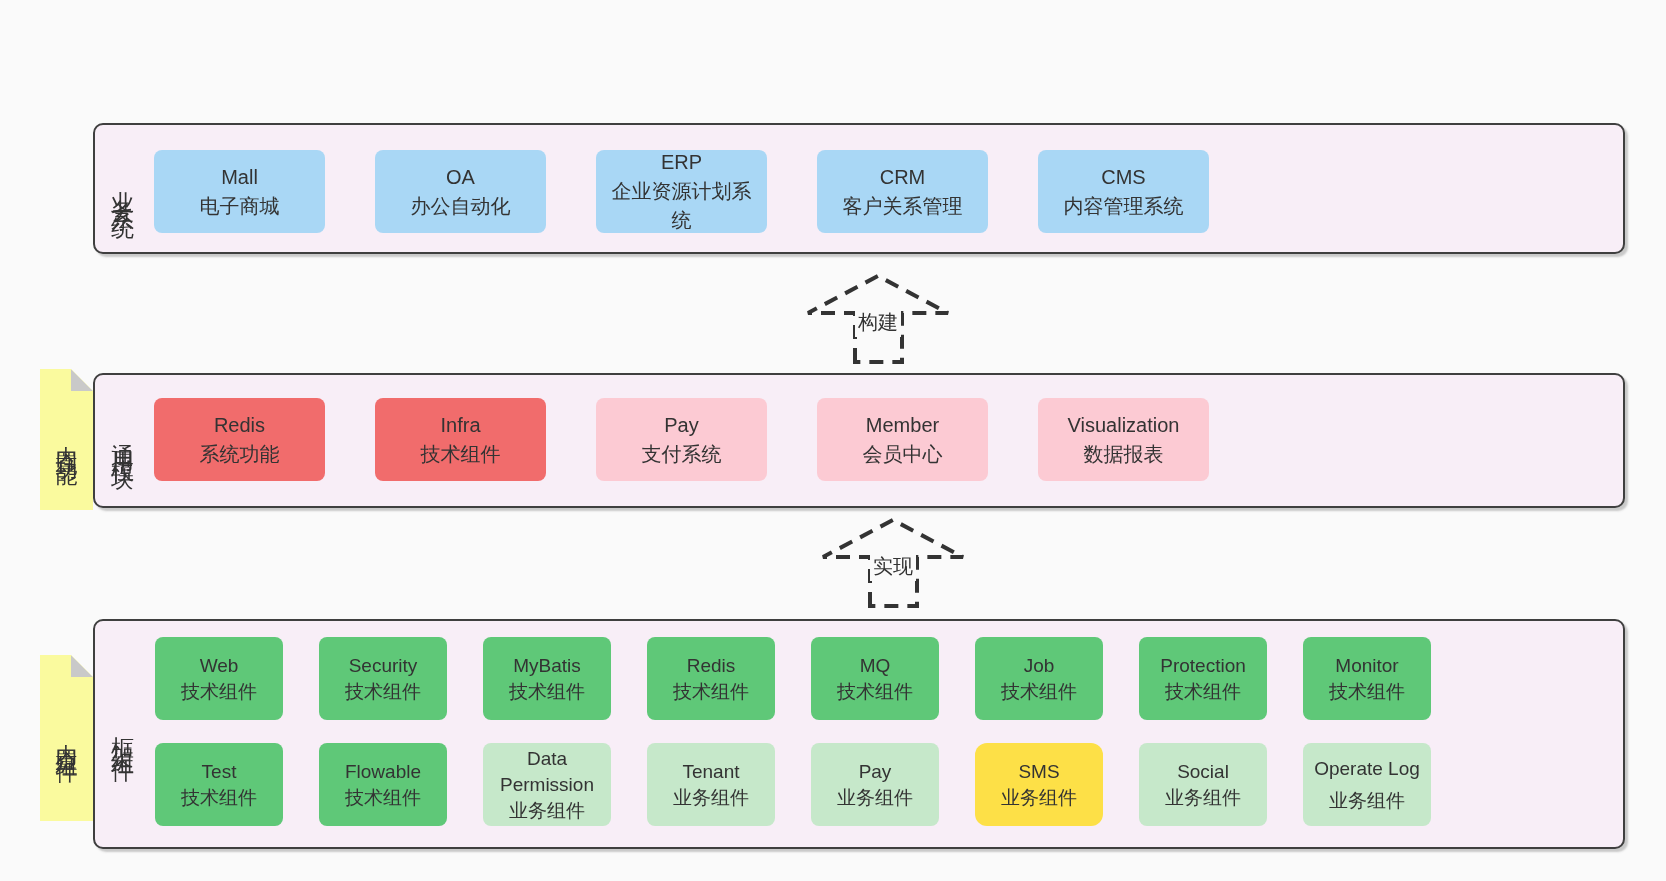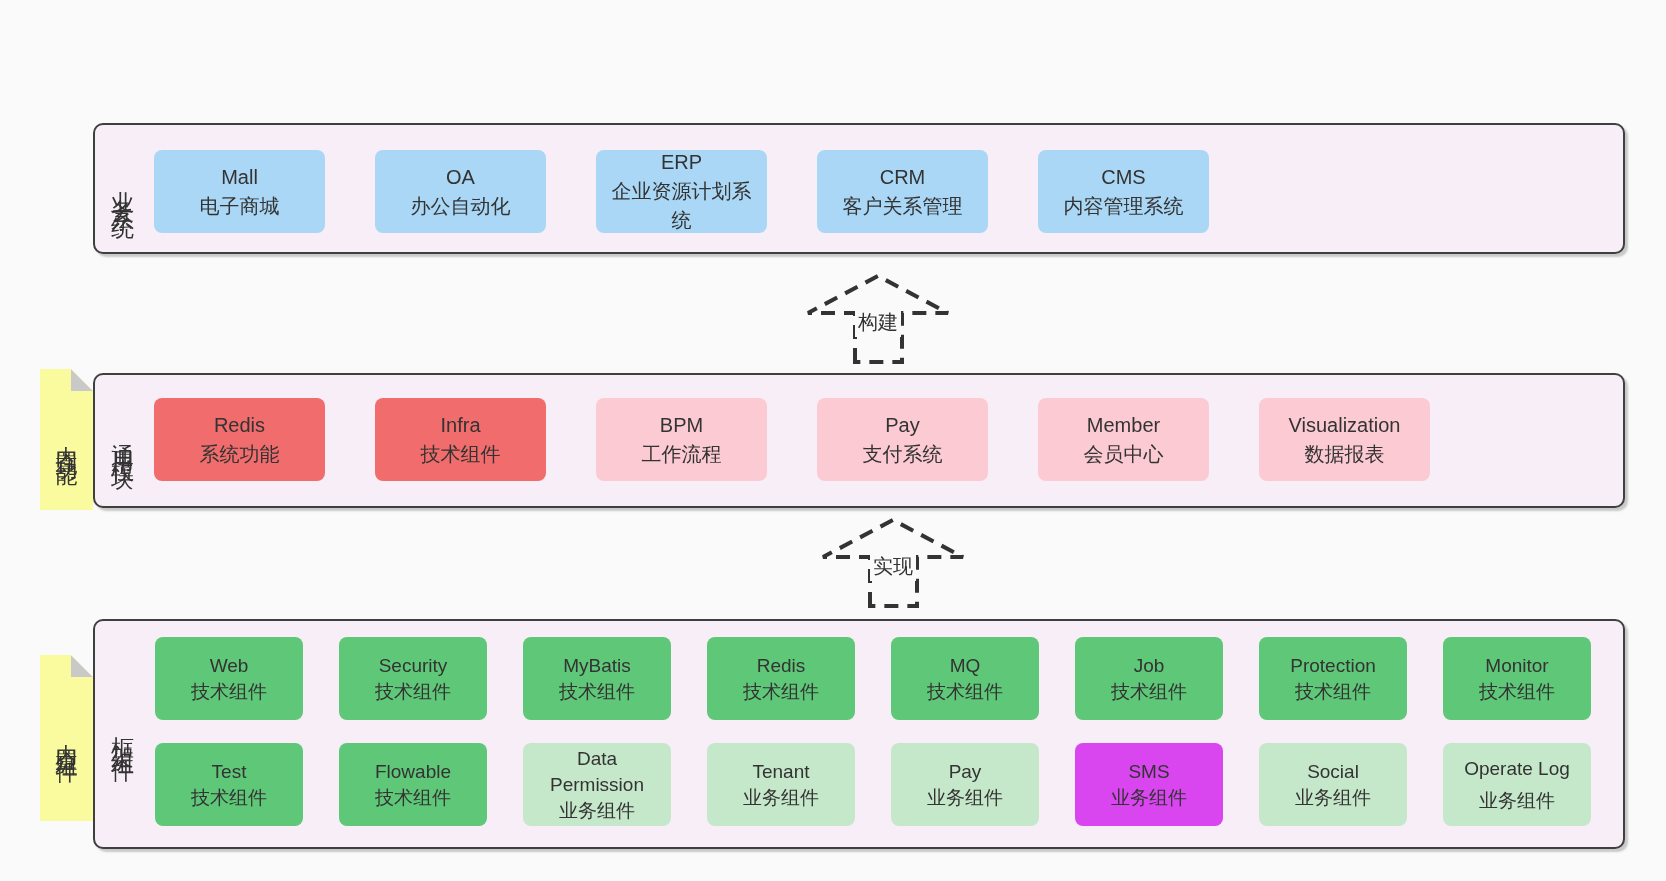--- a/index.html
+++ b/index.html
@@ -29,21 +29,21 @@
   .layer-1 .boxes-row{top:25px;}
   .layer-2 .boxes-row{top:23px;}
   .layer-3 .boxes-row.r0{top:16px;}
   .layer-3 .boxes-row.r1{top:122px;}
   .box{
     box-sizing:border-box;height:83px;border-radius:8px;
     display:flex;flex-direction:column;align-items:center;justify-content:center;
     text-align:center;padding:2px 8px;
   }
   .row-6 .box{width:171px;font-size:20px;line-height:29px;}
-  .row-8 .box{width:148px;font-size:19px;line-height:26px;align-items:center;}
+  .row-8 .box{width:128px;font-size:19px;line-height:26px;align-items:center;}
   
   .tab{
     position:absolute;left:40px;width:53px;background:#fafa9e;
     -webkit-clip-path:polygon(0 0,calc(100% - 22px) 0,100% 22px,100% 100%,0 100%);
     clip-path:polygon(0 0,calc(100% - 22px) 0,100% 22px,100% 100%,0 100%);
   }
   .tab-1{top:369px;height:141px;}
   .tab-2{top:655px;height:166px;}
   .tab-fold{
     position:absolute;top:0;right:0;width:22px;height:22px;background:#c9c9c9;
@@ -111,24 +111,20 @@
   <div class="boxes-row row-6">
       <div class="box" style="background: rgb(241, 108, 108);">
         <div class="box-title">Redis</div>
         <div class="box-sub">系统功能</div>
       </div>
       <div class="box" style="background: rgb(241, 108, 108);">
         <div class="box-title">Infra</div>
         <div class="box-sub">技术组件</div>
       </div>
       <div class="box" style="background: rgb(252, 202, 211);">
-        <div class="box-title">BPM</div>
-        <div class="box-sub">工作流程</div>
-      </div>
-      <div class="box" style="background: rgb(252, 202, 211);">
         <div class="box-title">Pay</div>
         <div class="box-sub">支付系统</div>
       </div>
       <div class="box" style="background: rgb(252, 202, 211);">
         <div class="box-title">Member</div>
         <div class="box-sub">会员中心</div>
       </div>
       <div class="box" style="background: rgb(252, 202, 211);">
         <div class="box-title">Visualization</div>
         <div class="box-sub">数据报表</div>
@@ -198,21 +194,21 @@
         <div class="box-sub">业务组件</div>
       </div>
       <div class="box" style="background: rgb(198, 232, 202);">
         <div class="box-title">Tenant</div>
         <div class="box-sub">业务组件</div>
       </div>
       <div class="box" style="background: rgb(198, 232, 202);">
         <div class="box-title">Pay</div>
         <div class="box-sub">业务组件</div>
       </div>
-      <div class="box" style="background: #d946ef;">
+      <div class="box" style="background: #fde047; border-radius: 12px;">
         <div class="box-title">SMS</div>
         <div class="box-sub">业务组件</div>
       </div>
       <div class="box" style="background: rgb(198, 232, 202);">
         <div class="box-title">Social</div>
         <div class="box-sub">业务组件</div>
       </div>
       <div class="box" style="background: rgb(198, 232, 202); gap: 6px;">
         <div class="box-title">Operate Log</div>
         <div class="box-sub">业务组件</div>

